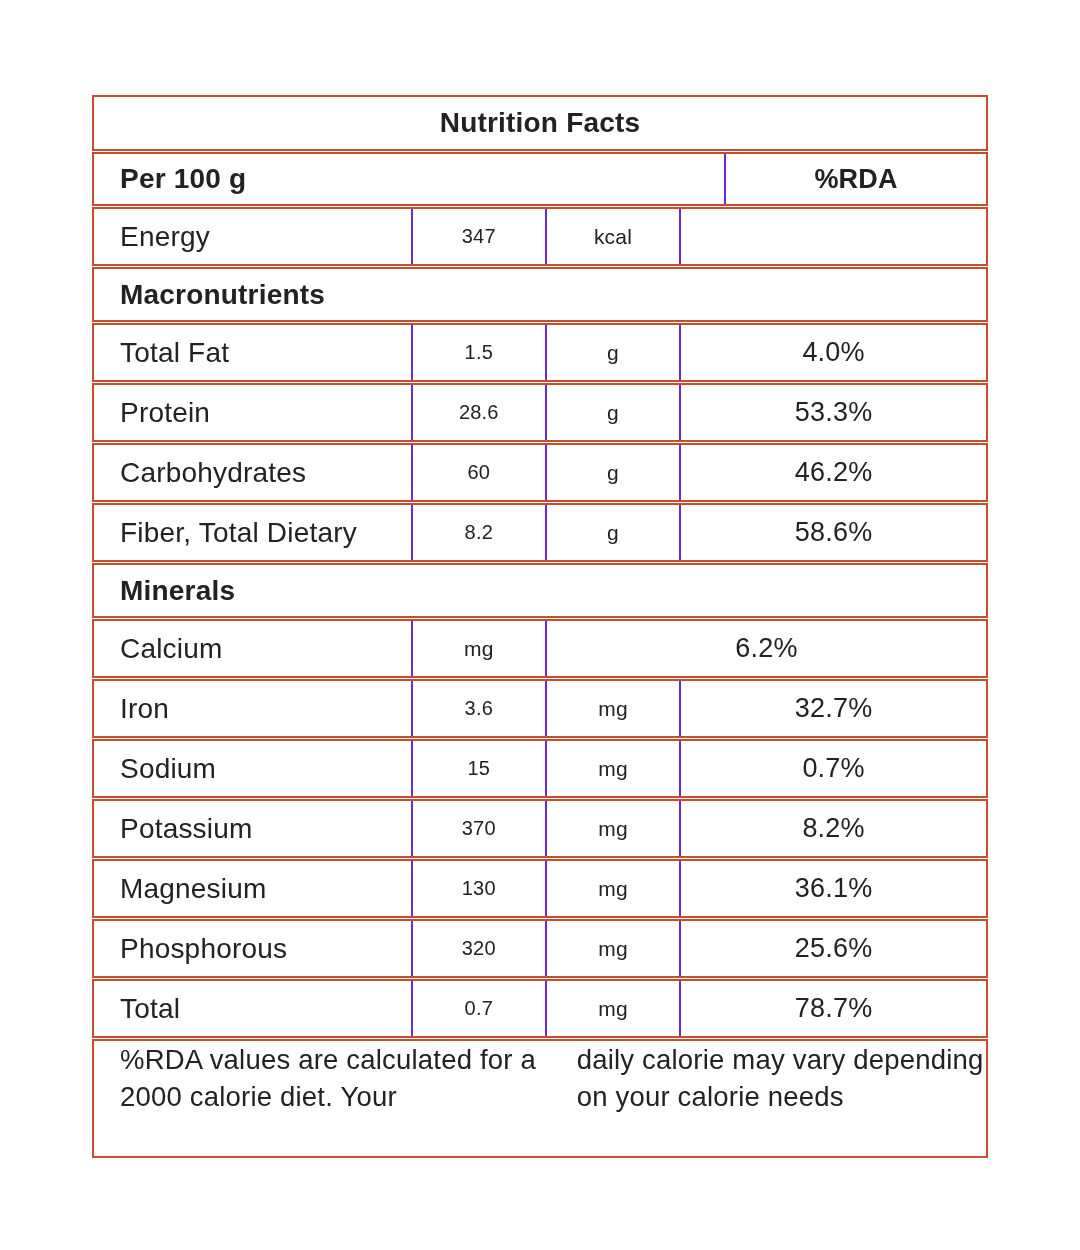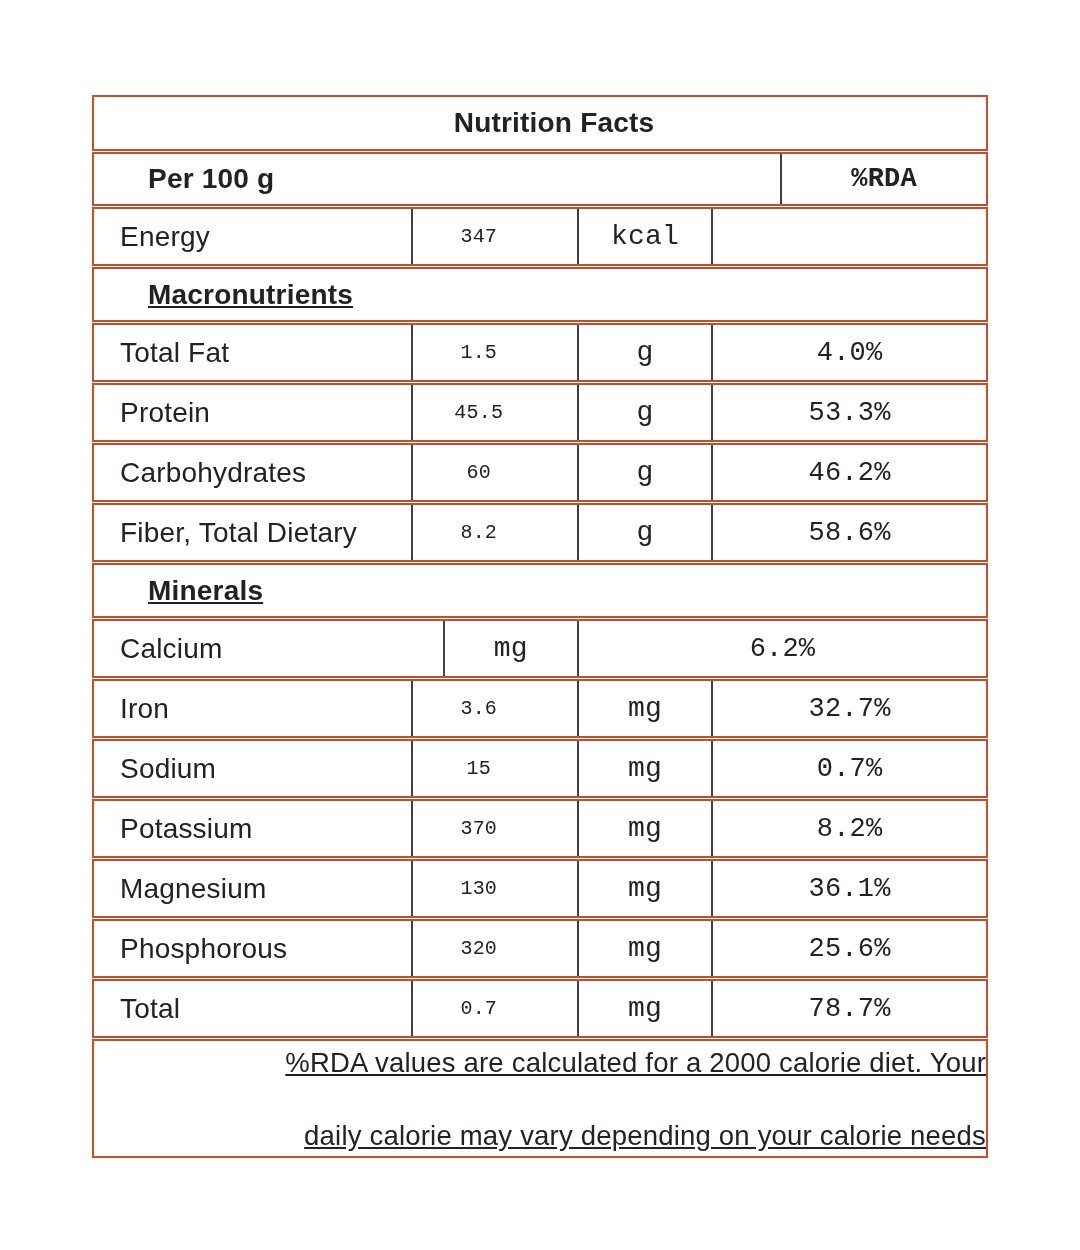--- a/index.html
+++ b/index.html
@@ -29,38 +29,38 @@
       background: #ffffff;
     }
     .cell {
       display: flex;
       align-items: center;
       font-size: 28px;
       letter-spacing: 0.2px;
       white-space: nowrap;
       overflow: hidden;
     }
-    .cell + .cell { border-left: 2px solid #404040; font-family: Liberation Mono, monospace; }
+    .cell + .cell { border-left: 2px solid #6d28d9; }
     .c-name  { flex: 0 0 35.5%;  padding-left: 26px; }
     .c-val   { flex: 0 0 15.05%; justify-content: center; font-size: 20px; }
-    .c-unit  { flex: 0 0 15.05%; justify-content: center; font-size: 28px; margin-left: 32px; }
+    .c-unit  { flex: 0 0 15.05%; justify-content: center; font-size: 21px; }
     .c-rda   { flex: 1 1 auto;   justify-content: center; font-size: 27px; }
     .c-span3 { flex: 0 0 65.6%;  padding-left: 26px; }
-    .c-full  { flex: 1 1 100%;   padding-left: 26px; text-decoration: underline; }
-    .bold { font-weight: bold; margin-left: 28px; }
+    .c-full  { flex: 1 1 100%;   padding-left: 26px; }
+    .bold { font-weight: bold; }
     .r-title   { height: 56px; }
     .r-title .cell { flex: 1 1 100%; justify-content: center; padding-left: 0; }
     .r-head    { height: 54px; gap: 45px; }
     .r-energy  { height: 59px; }
     .r-section { height: 55px; }
     .r-data    { height: 59px; }
     .r-foot    { height: 119px; }
     .r-foot .c-full {
-      flex-direction: column;
-      align-items: flex-end;
+      flex-direction: row;
+      align-items: flex-start;
       justify-content: center;
       white-space: normal;
       gap: 36px;
     }
     .footnote-line {
       display: block;
       font-size: 27.5px;
       line-height: 37px;
       letter-spacing: 0.2px;
     }
@@ -93,21 +93,21 @@
 
     <div class="row r-data">
       <div class="cell c-name">Total Fat</div>
       <div class="cell c-val">1.5</div>
       <div class="cell c-unit">g</div>
       <div class="cell c-rda">4.0%</div>
     </div>
 
     <div class="row r-data">
       <div class="cell c-name">Protein</div>
-      <div class="cell c-val">45.5</div>
+      <div class="cell c-val">28.6</div>
       <div class="cell c-unit">g</div>
       <div class="cell c-rda">53.3%</div>
     </div>
 
     <div class="row r-data">
       <div class="cell c-name">Carbohydrates</div>
       <div class="cell c-val">60</div>
       <div class="cell c-unit">g</div>
       <div class="cell c-rda">46.2%</div>
     </div>

